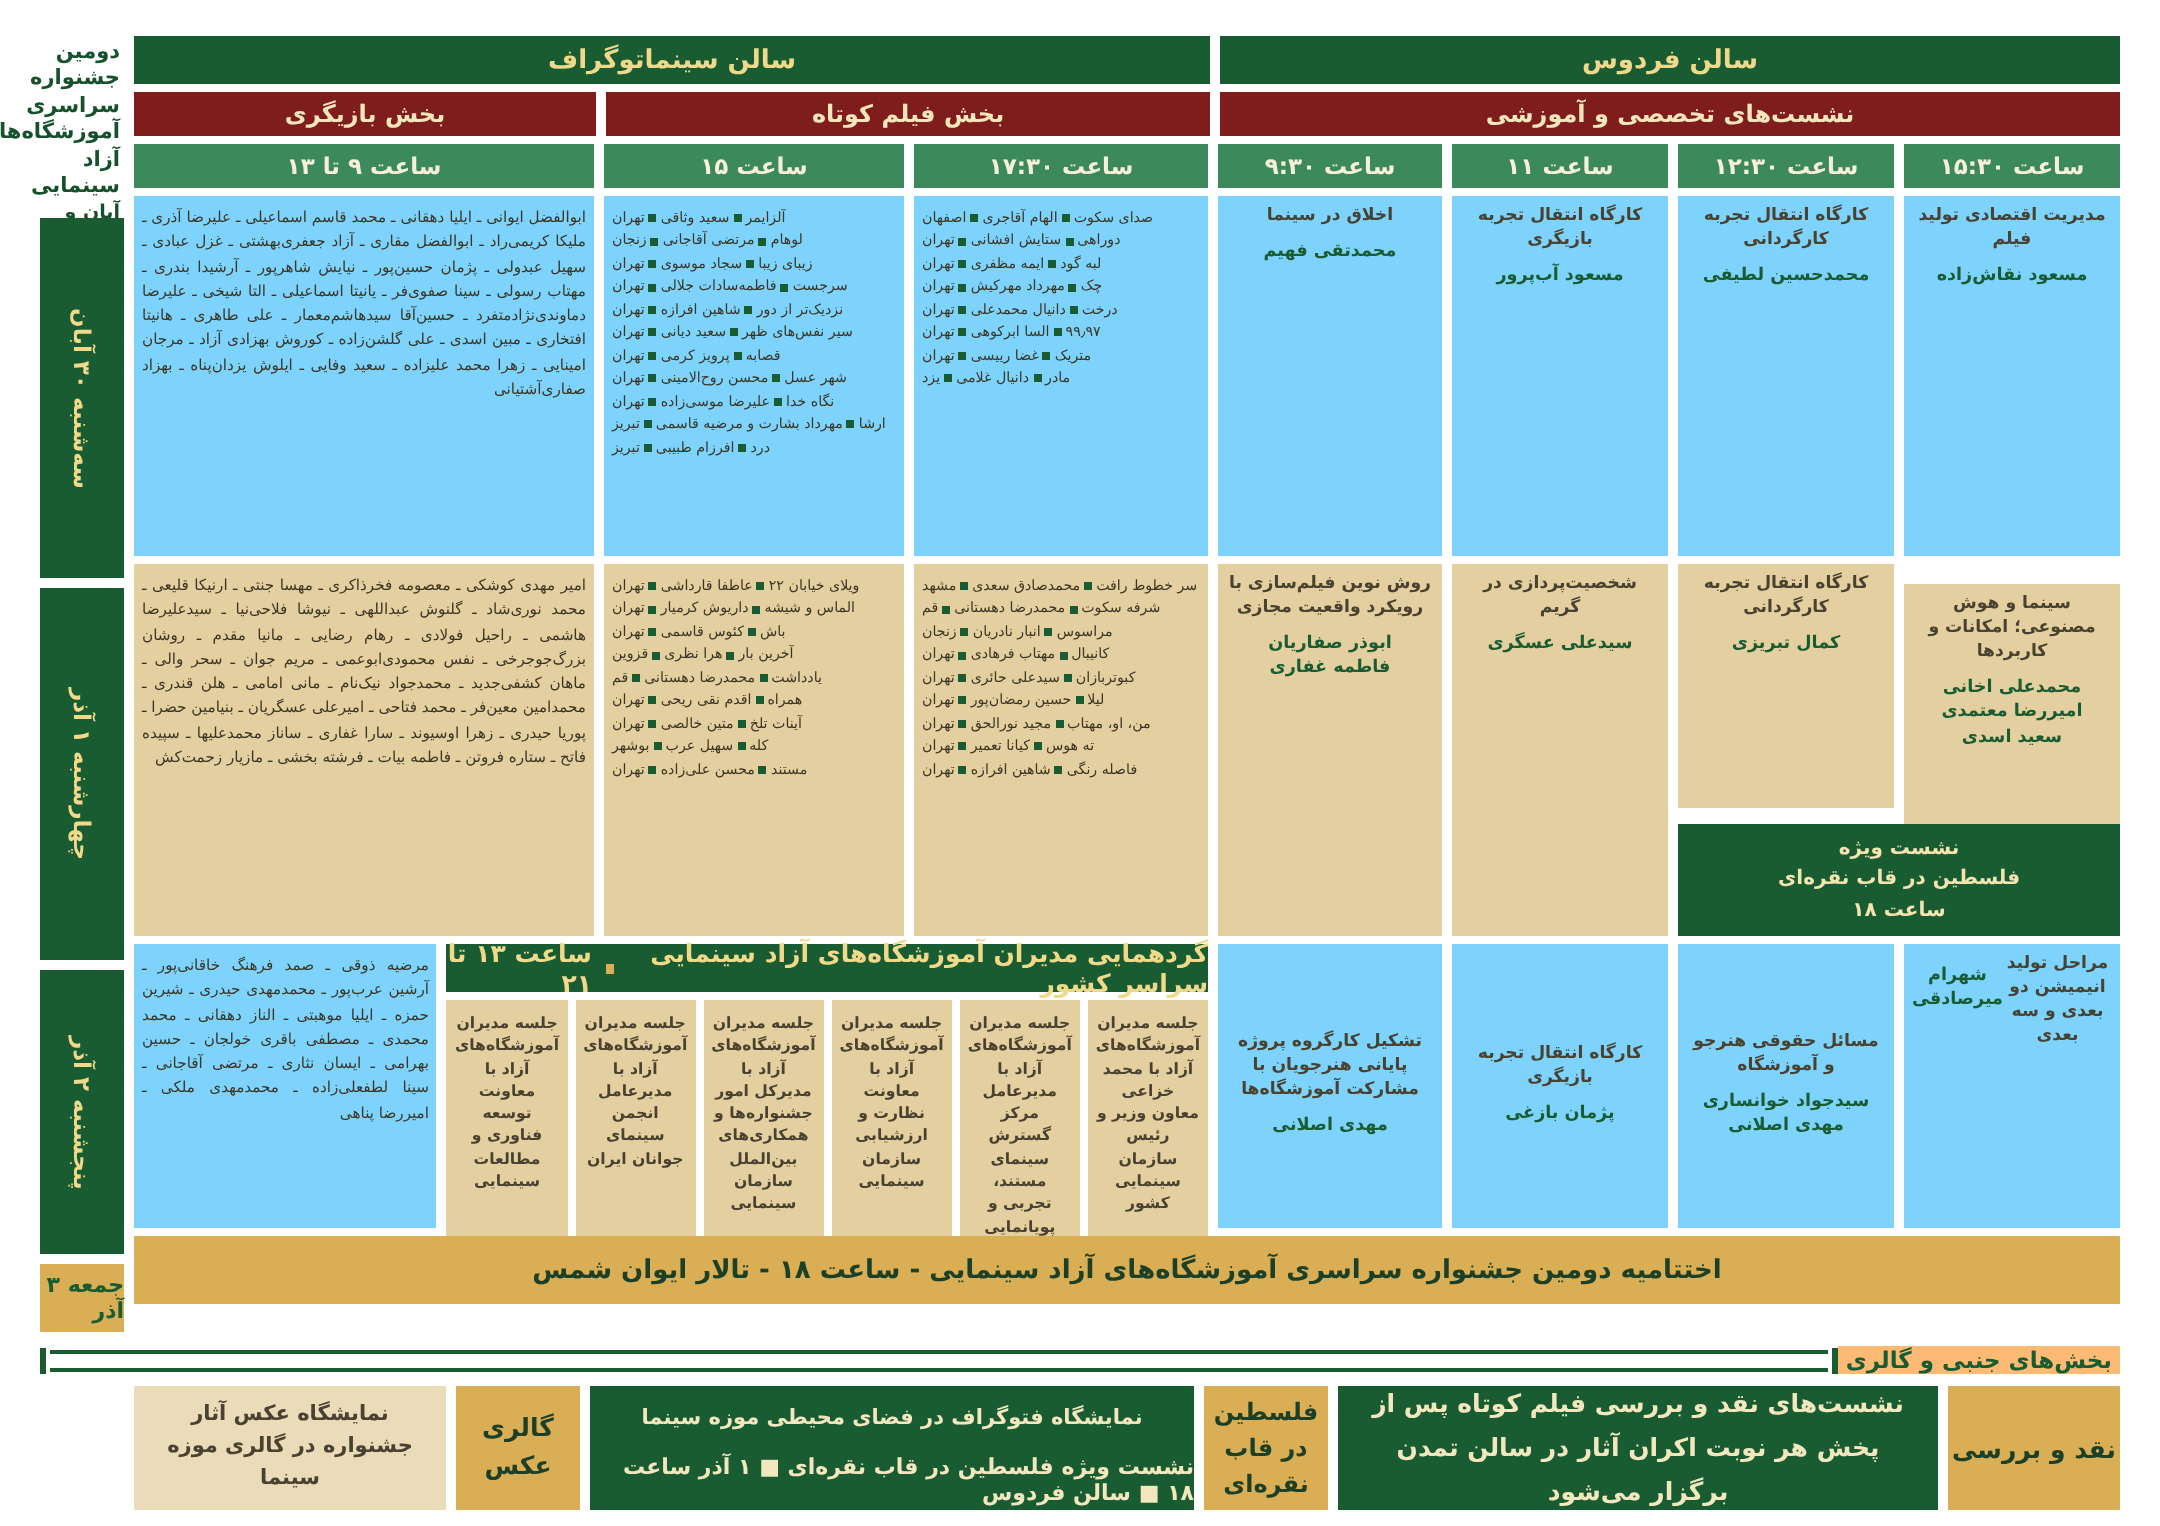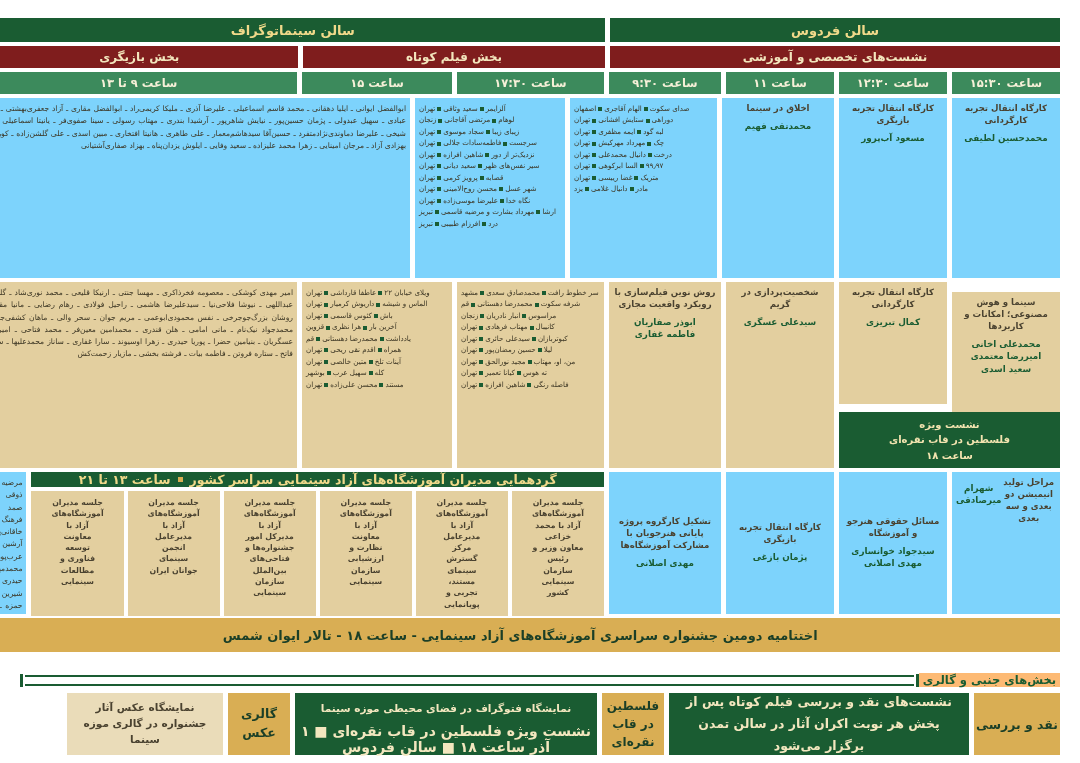--- a/index.html
+++ b/index.html
@@ -84,21 +84,21 @@
     align-items:center;justify-content:center;padding:4px;box-sizing:border-box;
   }
   .gather{
     background:#1a5c32;color:#f0d98a;font-weight:bold;font-size:12.5px;
     display:flex;align-items:center;justify-content:center;gap:5px;
     height:24px;
   }
   .gather .sq{background:#d9ae54;width:5px;height:5px;}
   .mtg{
     background:#e3cf9f;color:#4a4230;font-size:7.8px;line-height:1.45;
-    text-align:center;font-weight:bold;padding:6px 20px;box-sizing:border-box;
+    text-align:center;font-weight:bold;padding:6px 4px;box-sizing:border-box;
   }
   .closing{
     background:#d9ae54;color:#1b3f27;font-weight:bold;font-size:13px;
     display:flex;align-items:center;justify-content:center;height:34px;
   }
 
   .sideband{
     display:flex;align-items:center;justify-content:flex-start;
     margin-top:7px;height:18px;position:relative;
   }
@@ -107,21 +107,21 @@
     padding:0 4px;white-space:nowrap;
   }
   .sideband .rule{flex:1;height:7px;border-top:2px solid #1a5c32;border-bottom:2px solid #1a5c32;margin:0 2px;}
   .sideband .cap{width:3px;height:13px;background:#1a5c32;}
 
   .bottomrow{display:flex;gap:5px;height:62px;margin-top:6px;}
   .bcell{box-sizing:border-box;display:flex;align-items:center;justify-content:center;text-align:center;}
   .b-gold{background:#d9ae54;color:#1b3f27;font-weight:bold;font-size:12.5px;}
   .b-green{background:#1a5c32;color:#f3e7bf;font-weight:bold;}
   .b-tan{background:#eadcb9;color:#4a4230;font-weight:bold;font-size:10.5px;line-height:1.5;}
-  .b-stack{display:flex;flex-direction:column;gap:0;text-align:center;}
+  .b-stack{display:flex;flex-direction:column;gap:0;}
   .b-stack > div{flex:1;display:flex;align-items:center;justify-content:center;}
 </style>
 </head>
 <body>
 
 <div class="poster">
 
   <div class="main-wrap">
 
     <div class="grid">
@@ -141,20 +141,24 @@
         <div class="time" style="flex:0 0 108px;">ساعت ۱۵:۳۰</div>
         <div class="time" style="flex:0 0 108px;">ساعت ۱۲:۳۰</div>
         <div class="time" style="flex:0 0 108px;">ساعت ۱۱</div>
         <div class="time" style="flex:0 0 112px;">ساعت ۹:۳۰</div>
         <div class="time" style="flex:0 0 147px;">ساعت ۱۷:۳۰</div>
         <div class="time" style="flex:0 0 150px;">ساعت ۱۵</div>
         <div class="time" style="flex:1;">ساعت ۹ تا ۱۳</div>
       </div>
 
       <div class="bodyrow" style="height:180px;">
+        <div class="cell t" style="flex:0 0 108px;">
+          <div class="ws-title">مدیریت اقتصادی تولید فیلم</div>
+          <div class="ws-name">مسعود نقاش‌زاده</div>
+        </div>
         <div class="cell t" style="flex:0 0 108px;">
           <div class="ws-title">کارگاه انتقال تجربه کارگردانی</div>
           <div class="ws-name">محمدحسین لطیفی</div>
         </div>
         <div class="cell t" style="flex:0 0 108px;">
           <div class="ws-title">کارگاه انتقال تجربه بازیگری</div>
           <div class="ws-name">مسعود آب‌پرور</div>
         </div>
         <div class="cell t" style="flex:0 0 112px;">
           <div class="ws-title">اخلاق در سینما</div>
@@ -279,21 +283,21 @@
         <div style="flex:0 0 302px;display:flex;flex-direction:column;gap:4px;">
           <div class="gather">
             <span>گردهمایی مدیران آموزشگاه‌های آزاد سینمایی سراسر کشور</span>
             <span class="sq"></span>
             <span>ساعت ۱۳ تا ۲۱</span>
           </div>
           <div style="flex:1;display:flex;gap:4px;">
               <div class="mtg" style="flex: 1 1 0%;">جلسه مدیران آموزشگاه‌های آزاد با محمد خزاعی معاون وزیر و رئیس سازمان سینمایی کشور</div>
               <div class="mtg" style="flex: 1 1 0%;">جلسه مدیران آموزشگاه‌های آزاد با مدیرعامل مرکز گسترش سینمای مستند، تجربی و پویانمایی</div>
               <div class="mtg" style="flex: 1 1 0%;">جلسه مدیران آموزشگاه‌های آزاد با معاونت نظارت و ارزشیابی سازمان سینمایی</div>
-              <div class="mtg" style="flex: 1 1 0%;">جلسه مدیران آموزشگاه‌های آزاد با مدیرکل امور جشنواره‌ها و فتاحی‌های بین‌الملل سازمان سینمایی</div>
+              <div class="mtg" style="flex: 1 1 0%;">جلسه مدیران آموزشگاه‌های آزاد با مدیرکل امور جشنواره‌ها و همکاری‌های بین‌الملل سازمان سینمایی</div>
               <div class="mtg" style="flex: 1 1 0%;">جلسه مدیران آموزشگاه‌های آزاد با مدیرعامل انجمن سینمای جوانان ایران</div>
               <div class="mtg" style="flex: 1 1 0%;">جلسه مدیران آموزشگاه‌های آزاد با معاونت توسعه فناوری و مطالعات سینمایی</div>
             </div>
         </div>
 
         <div class="cell t" style="flex:1;">
           <div class="namelist">مرضیه ذوقی ـ صمد فرهنگ خاقانی‌پور ـ آرشین عرب‌پور ـ محمدمهدی حیدری ـ شیرین حمزه ـ ایلیا موهبتی ـ الناز دهقانی ـ محمد محمدی ـ مصطفی باقری خولجان ـ حسین بهرامی ـ ایسان نثاری ـ مرتضی آقاجانی ـ سینا لطفعلی‌زاده ـ محمدمهدی ملکی ـ امیررضا پناهی</div>
         </div>
       </div>
 
@@ -325,20 +329,20 @@
     <span class="rule"></span>
     <span class="cap"></span>
   </div>
 
   <div class="bottomrow">
     <div class="bcell b-gold" style="flex:0 0 86px;">نقد و بررسی</div>
     <div class="bcell b-green" style="flex:0 0 300px;font-size:12.5px;line-height:1.75;padding:0 8px;">نشست‌های نقد و بررسی فیلم کوتاه پس از پخش هر نوبت اکران آثار در سالن تمدن برگزار می‌شود</div>
     <div class="bcell b-gold" style="flex:0 0 62px;font-size:12px;line-height:1.5;">فلسطین در قاب نقره‌ای</div>
     <div class="b-stack" style="flex:0 0 302px;">
       <div class="b-green" style="font-size:10.5px;">نمایشگاه فتوگراف در فضای محیطی موزه سینما</div>
-      <div class="b-green" style="font-size:14px;">نشست ویژه فلسطین در قاب نقره‌ای ■ ۱ آذر ساعت ۱۸ ■ سالن فردوس</div>
+      <div class="b-green" style="font-size:11px;">نشست ویژه فلسطین در قاب نقره‌ای ■ ۱ آذر ساعت ۱۸ ■ سالن فردوس</div>
     </div>
     <div class="bcell b-gold" style="flex:0 0 62px;font-size:12.5px;line-height:1.5;">گالری عکس</div>
     <div class="bcell b-tan" style="flex:1;padding:0 6px;">نمایشگاه عکس آثار جشنواره در گالری موزه سینما</div>
     <div style="flex:0 0 42px;"></div>
   </div>
 
 </div>
 
 </body></html>

